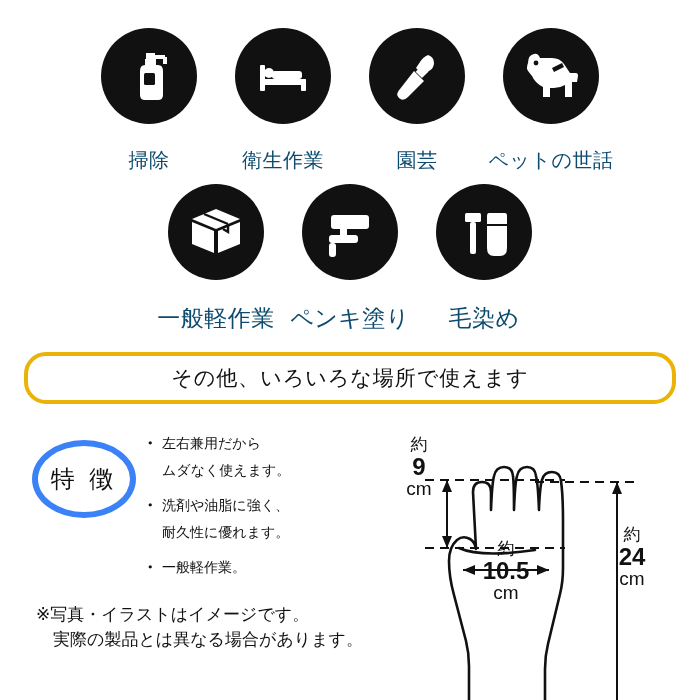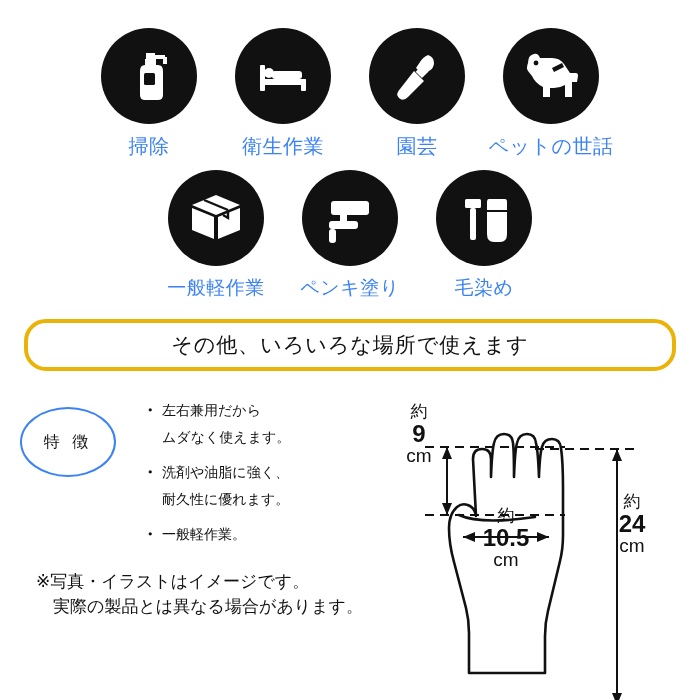--- a/index.html
+++ b/index.html
@@ -39,27 +39,27 @@
     width: 96px;
     height: 96px;
     border-radius: 50%;
     background: #111111;
     display: flex;
     align-items: center;
     justify-content: center;
   }
   .icon-circle svg { display: block; }
   .icon-label {
-    margin-top: 9px;
+    margin-top: 23px;
     font-size: 20px;
     letter-spacing: 0.5px;
     white-space: nowrap;
-    color: #3b82f6;
-  }
-  .icon-label.small { font-size: 19px; }
+    color: #0c4a6e;
+  }
+  .icon-label.small { font-size: 23px; }
 
   
   .banner-wrap {
     margin: 18px auto 0 auto;
     width: 644px;
     height: 44px;
     border: 4px solid #eab308;
     border-radius: 22px;
     display: flex;
     align-items: center;
@@ -71,30 +71,30 @@
   }
 
   
   .lower {
     position: relative;
     margin-top: 14px;
     height: 330px;
   }
   .feature-badge {
     position: absolute;
-    left: 20px;
+    left: 32px;
     top: 22px;
     width: 92px;
     height: 66px;
-    border: 2px solid #3b82f6;
+    border: 6px solid #3b82f6;
     border-radius: 50%;
     display: flex;
     align-items: center;
     justify-content: center;
-    font-size: 16px;
+    font-size: 24px;
     letter-spacing: 4px;
   }
   .feature-list {
     position: absolute;
     left: 140px;
     top: 12px;
     width: 240px;
   }
   .feature-item {
     display: flex;

